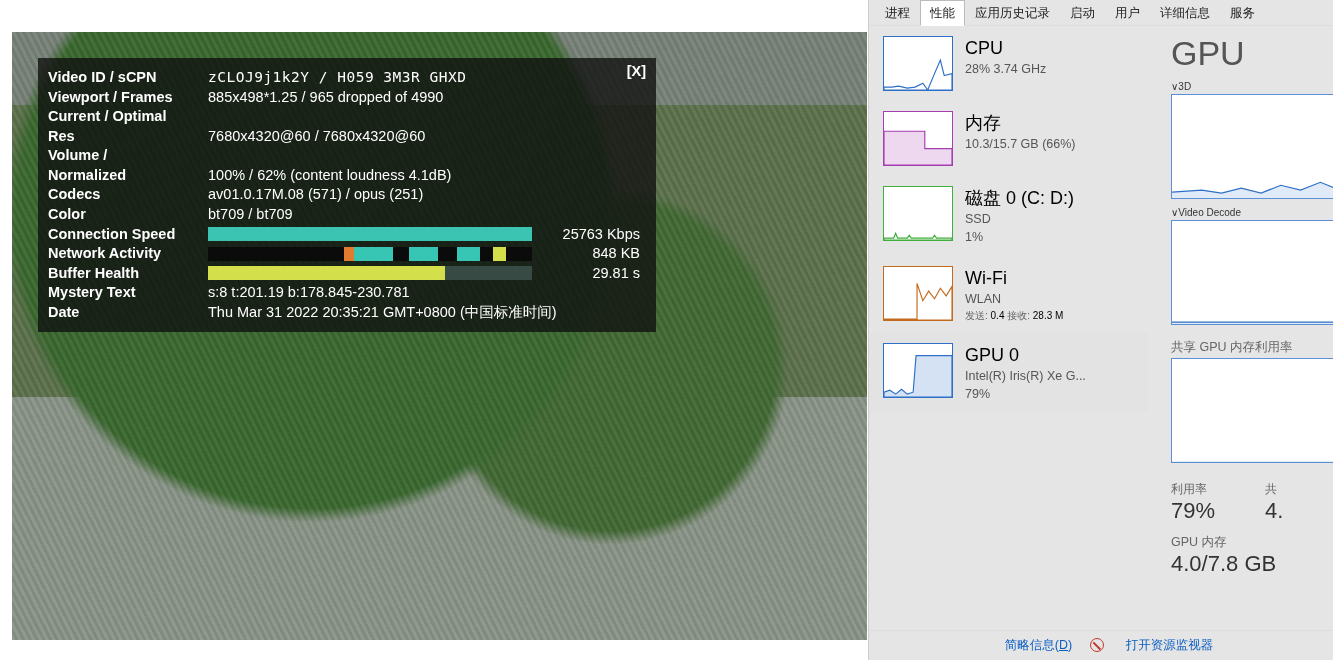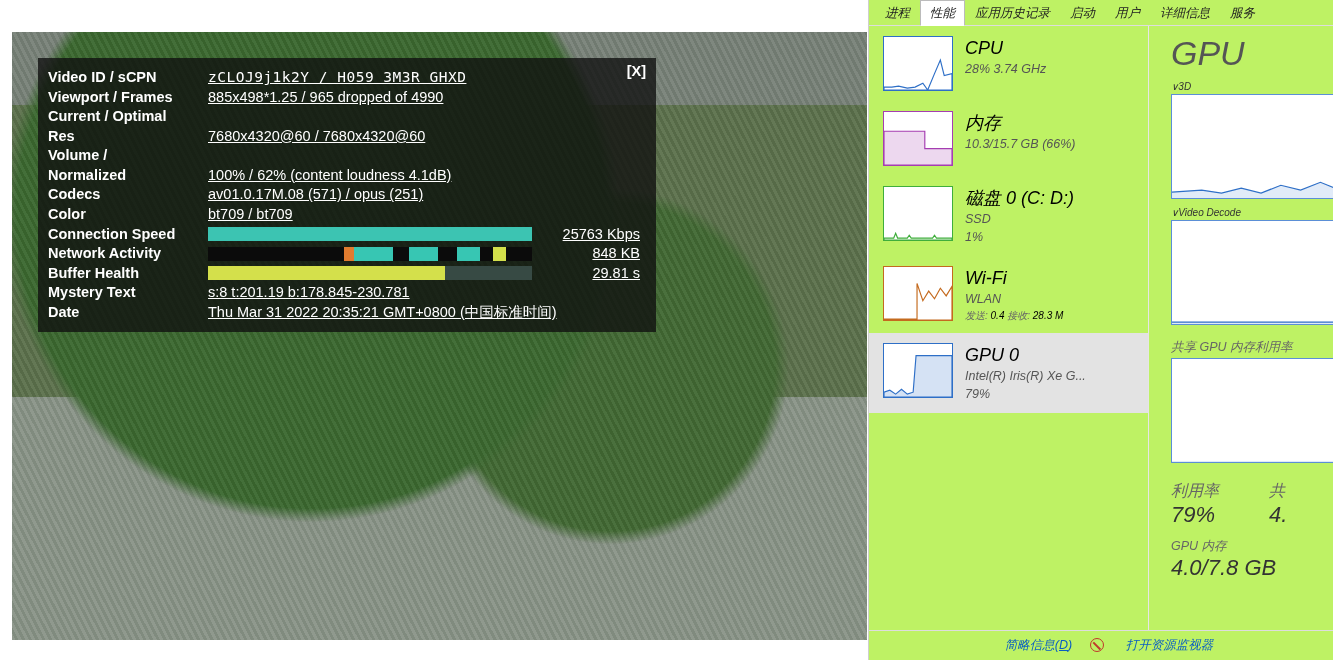--- a/index.html
+++ b/index.html
@@ -10,35 +10,35 @@
   .city-bg { position:absolute; inset:0; background:
         repeating-linear-gradient(63deg, rgba(255,255,255,.04) 0 3px, rgba(0,0,0,.07) 3px 6px),
         radial-gradient(circle at 35% 30%, #3f6a34 0 42%, transparent 44%),
         radial-gradient(circle at 70% 55%, #466b38 0 24%, transparent 26%),
         linear-gradient(180deg,#7a837a 0 12%, #5f7350 12% 60%, #8a9488 60% 100%);
      filter:contrast(1.05); }
 
   .nerd-box { position:absolute; left:26px; top:26px; width:618px; padding:10px 16px 10px 10px; background:rgba(15,15,15,.78); color:#fff; font-size:14.5px; line-height:1.35; }
   .nerd-row { display:flex; }
   .nerd-label { width:160px; text-align:left; font-weight:700; padding-right:8px; white-space:nowrap; }
-  .nerd-val { flex:1; font-weight:400; white-space:nowrap;text-decoration:underline; }
+  .nerd-val { flex:1; font-weight:400; white-space:nowrap; }
   .nerd-val.mono { font-family:Menlo, Consolas, monospace; letter-spacing:.5px; }
   .nerd-close { position:absolute; top:4px; right:10px; font-weight:700; cursor:pointer; }
 
   .bar-wrap { display:flex; align-items:center; gap:8px; }
   .bar { height:14px; flex:1; position:relative; overflow:hidden; }
   .bar.speed { background:#3cc4b2; }
   .bar.net { background:#0b0b0b; }
   .bar.net .seg { position:absolute; height:100%; top:0; }
   .bar.buffer { background:#d4e04b; }
   .bar.buffer::after { content:""; position:absolute; right:0; top:0; width:27%; height:100%; background:#374a44; }
   .bar-text { width:100px; text-align:right; font-weight:400; }
 
   
-  .tm { position:absolute; left:868px; top:0; right:0; bottom:0; background:#bef264; border-left:1px solid #cfcfcf; display:flex; flex-direction:column;font-style:italic; }
+  .tm { position:absolute; left:868px; top:0; right:0; bottom:0; background:#e5e5e5; border-left:1px solid #cfcfcf; display:flex; flex-direction:column; }
 
   .tm-tabs { display:flex; gap:0; border-bottom:1px solid #ddd; font-size:12.5px; padding:0 6px; height:26px; align-items:flex-end; }
   .tm-tab { padding:4px 9px 3px; border:1px solid transparent; border-bottom:none; cursor:pointer; color:#222; }
   .tm-tab.active { border-color:#bbb; background:#fff; position:relative; }
   .tm-tab.active::after { content:""; position:absolute; left:0; right:0; bottom:-1px; height:1px; background:#fff; }
 
   .tm-body { flex:1; display:flex; overflow:hidden; }
   .sidebar { width:280px; border-right:1px solid #e6e6e6; overflow:auto; }
   .s-item { display:flex; gap:12px; padding:10px 10px 10px 14px; cursor:pointer; }
   .s-item.selected { background:#e3e3e3; }
@@ -55,21 +55,21 @@
   .collap { font-size:10px; color:#333; margin:8px 0 2px; cursor:pointer; user-select:none; }
   .collap::before { content:"\2228 "; font-size:10px; }
   .big-chart { width:190px; height:105px; border:1px solid #5b8fd6; background:#fff; position:relative; overflow:hidden; }
   .big-chart svg { width:100%; height:100%; }
   .big-chart .shade { fill:rgba(91,143,214,.18); stroke:none; }
   .big-chart .line  { fill:none; stroke:#2e6fc7; stroke-width:1.2; }
 
   .share-lbl { font-size:12.5px; color:#666; margin:14px 0 2px; }
 
   .stats { display:flex; gap:50px; margin-top:18px; }
-  .stat .k { font-size:16px; color:#666; }
+  .stat .k { font-size:12px; color:#666; }
   .stat .v { font-size:22px; color:#333; }
 
   .mem-stat { margin-top:10px; }
   .mem-stat .k { font-size:12.5px; color:#666; }
   .mem-stat .v { font-size:22px; color:#333; }
 
   .tm-footer { border-top:1px solid #ddd; padding:6px 10px; display:flex; align-items:center; gap:18px; font-size:12.5px; color:#333; justify-content:center; }
   .tm-footer a { color:#0a5ec2; text-decoration:none; cursor:pointer;margin-left:16px; }
   .tm-footer a u { text-decoration:underline; }
   .no-ico { display:inline-block; width:14px; height:14px; border:1.5px solid #c0392b; border-radius:50%; position:relative; margin-right:2px; vertical-align:-3px; }

